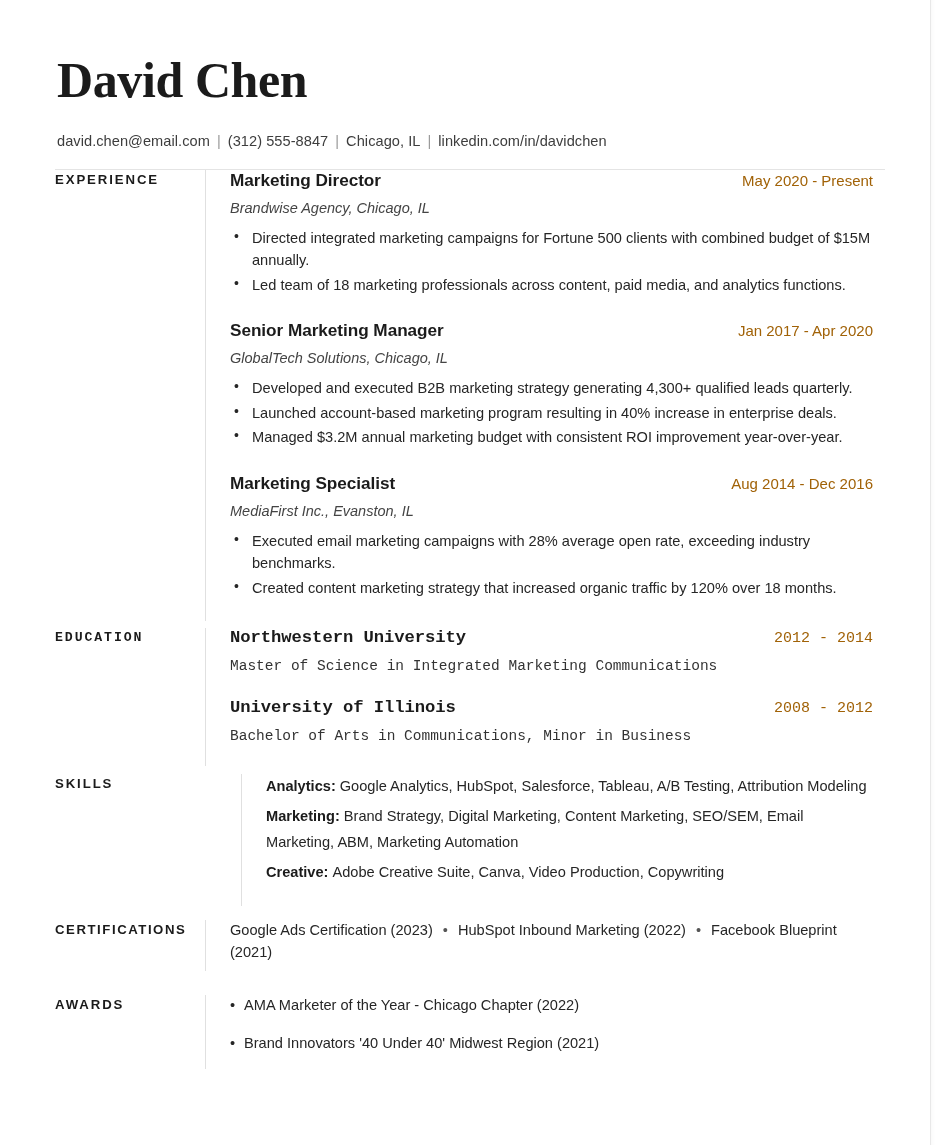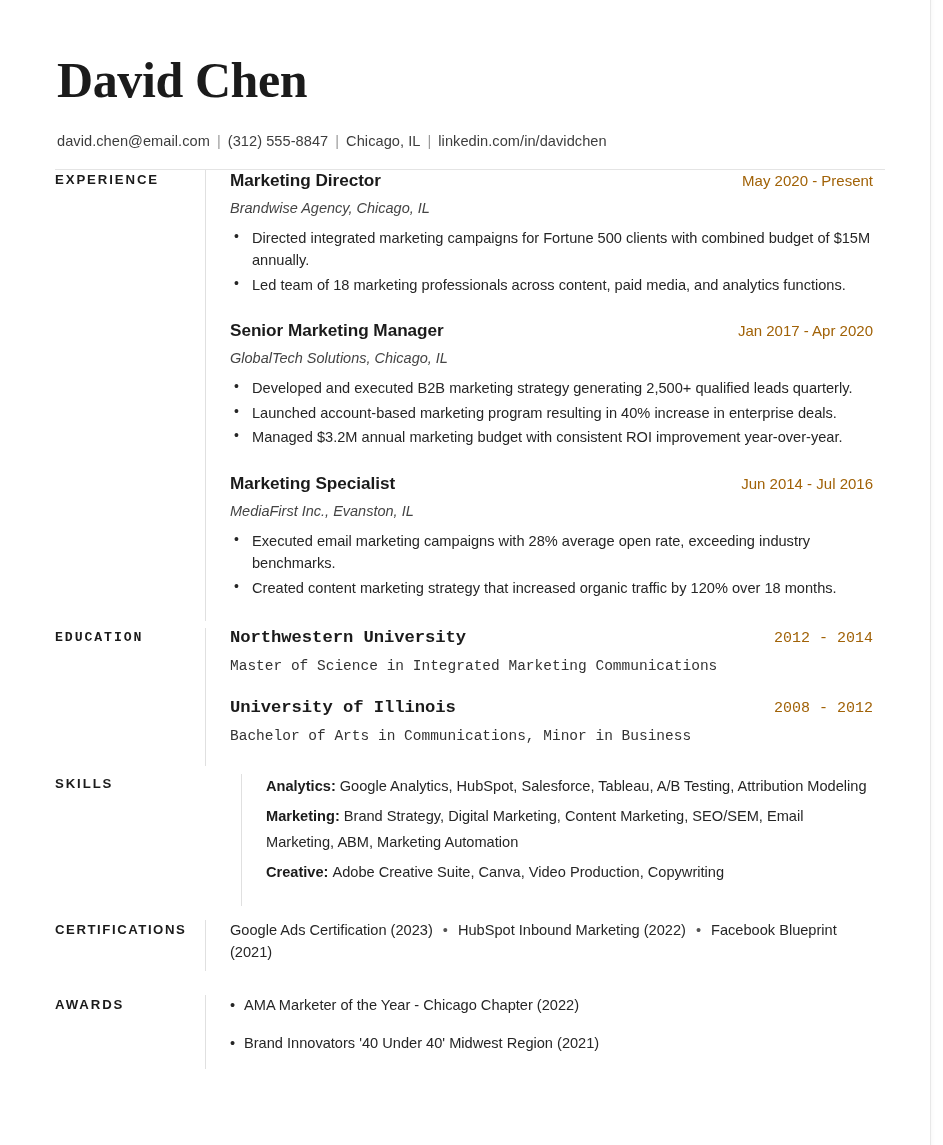--- a/index.html
+++ b/index.html
@@ -234,30 +234,30 @@
           </ul>
         </div>
 
         <div class="entry">
           <div class="entry-head">
             <span class="entry-title">Senior Marketing Manager</span>
             <span class="entry-date">Jan 2017 - Apr 2020</span>
           </div>
           <div class="entry-sub">GlobalTech Solutions, Chicago, IL</div>
           <ul class="bullets">
-            <li>Developed and executed B2B marketing strategy generating 2,500+ qualified leads quarterly.</li>
+            <li>Developed and executed B2B marketing strategy generating 4,300+ qualified leads quarterly.</li>
             <li>Launched account-based marketing program resulting in 40% increase in enterprise deals.</li>
             <li>Managed $3.2M annual marketing budget with consistent ROI improvement year-over-year.</li>
           </ul>
         </div>
 
         <div class="entry">
           <div class="entry-head">
             <span class="entry-title">Marketing Specialist</span>
-            <span class="entry-date">Jun 2014 - Jul 2016</span>
+            <span class="entry-date">Aug 2014 - Dec 2016</span>
           </div>
           <div class="entry-sub">MediaFirst Inc., Evanston, IL</div>
           <ul class="bullets">
             <li>Executed email marketing campaigns with 28% average open rate, exceeding industry benchmarks.</li>
             <li>Created content marketing strategy that increased organic traffic by 120% over 18 months.</li>
           </ul>
         </div>
 
       </div>
     </div>

